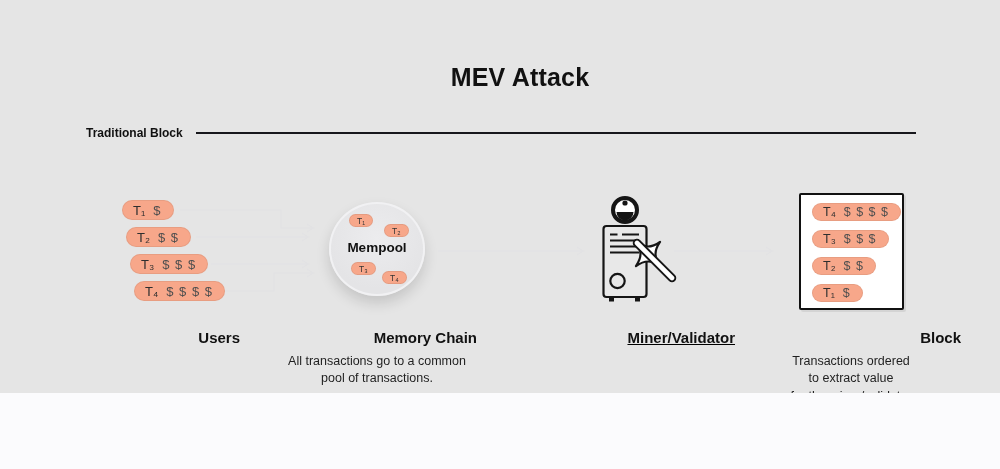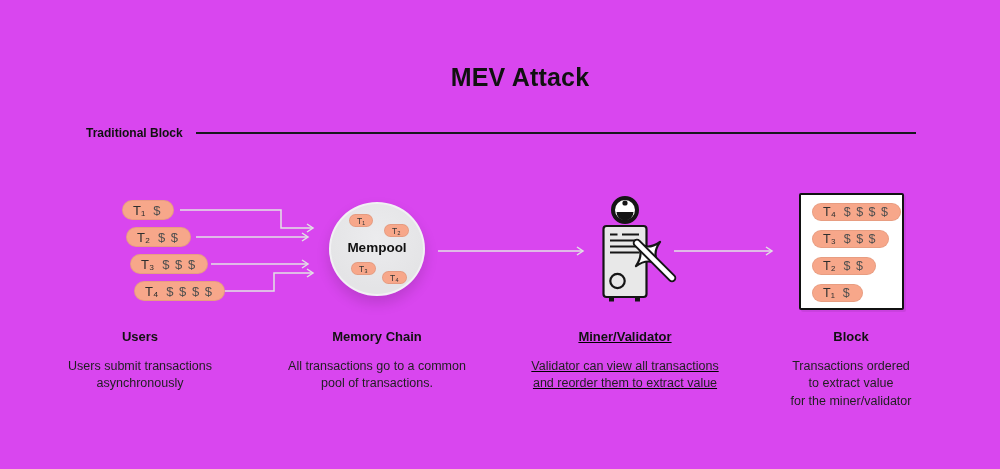--- a/index.html
+++ b/index.html
@@ -1,22 +1,22 @@
 <!DOCTYPE html>
 <html><head>
 <meta charset="utf-8">
 <style>
   * { margin: 0; padding: 0; box-sizing: border-box; }
   html, body { background: #FBFBFD; }
   body { font-family: "Liberation Sans", "DejaVu Sans", sans-serif; }
   .canvas {
     position: relative;
     width: 1000px;
-    height: 469px;
-    background: #d946ef;
+    height: 393px;
+    background: #e5e5e5;
     overflow: hidden;
   }
   .title {
     position: absolute;
     top: 63px; left: 0;
     width: 1000px;
     padding-left: 40px;
     text-align: center;
     font-size: 25px;
     font-weight: 800;
@@ -112,24 +112,25 @@
     border-radius: 2px;
     box-shadow: 2px 2px 0 rgba(0,0,0,0.07);
   }
   .block-box .pill { font-size: 12.5px; height: 18px; border-radius: 10px; }
   .caption {
     position: absolute;
     top: 329px;
     text-align: center;
   }
   .caption h3 {
-    font-size: 13px;
+    font-size: 15px;
     font-weight: 700;
     color: #111;
-    margin-bottom: 14px;
+    margin-bottom: 7px;
+    text-align: right;
   }
   .caption p {
     font-size: 12.5px;
     color: #1f1f1f;
     line-height: 1.38;
     white-space: pre-line;
   }
   .caption-users  { left: 40px;  width: 200px; }
   .caption-mempool{ left: 277px; width: 200px; }
   .caption-miner  { left: 515px; width: 220px; text-decoration: underline; }
@@ -231,32 +232,28 @@
       <span class="tx-value">$ $</span>
     </div>
     <div class="pill" style="left:11px; top:89px;">
       <span class="tx-id">T₁</span>
       <span class="tx-value">$</span>
     </div>
   </div>
 
   <div class="caption caption-users">
     <h3>Users</h3>
-    <p>Users submit transactions
-asynchronously</p>
   </div>
   <div class="caption caption-mempool">
     <h3>Memory Chain</h3>
     <p>All transactions go to a common
 pool of transactions.</p>
   </div>
   <div class="caption caption-miner">
     <h3>Miner/Validator</h3>
-    <p>Validator can view all transactions
-and reorder them to extract value</p>
   </div>
   <div class="caption caption-block">
     <h3>Block</h3>
     <p>Transactions ordered
 to extract value
 for the miner/validator</p>
   </div>
 
 </div>
 

